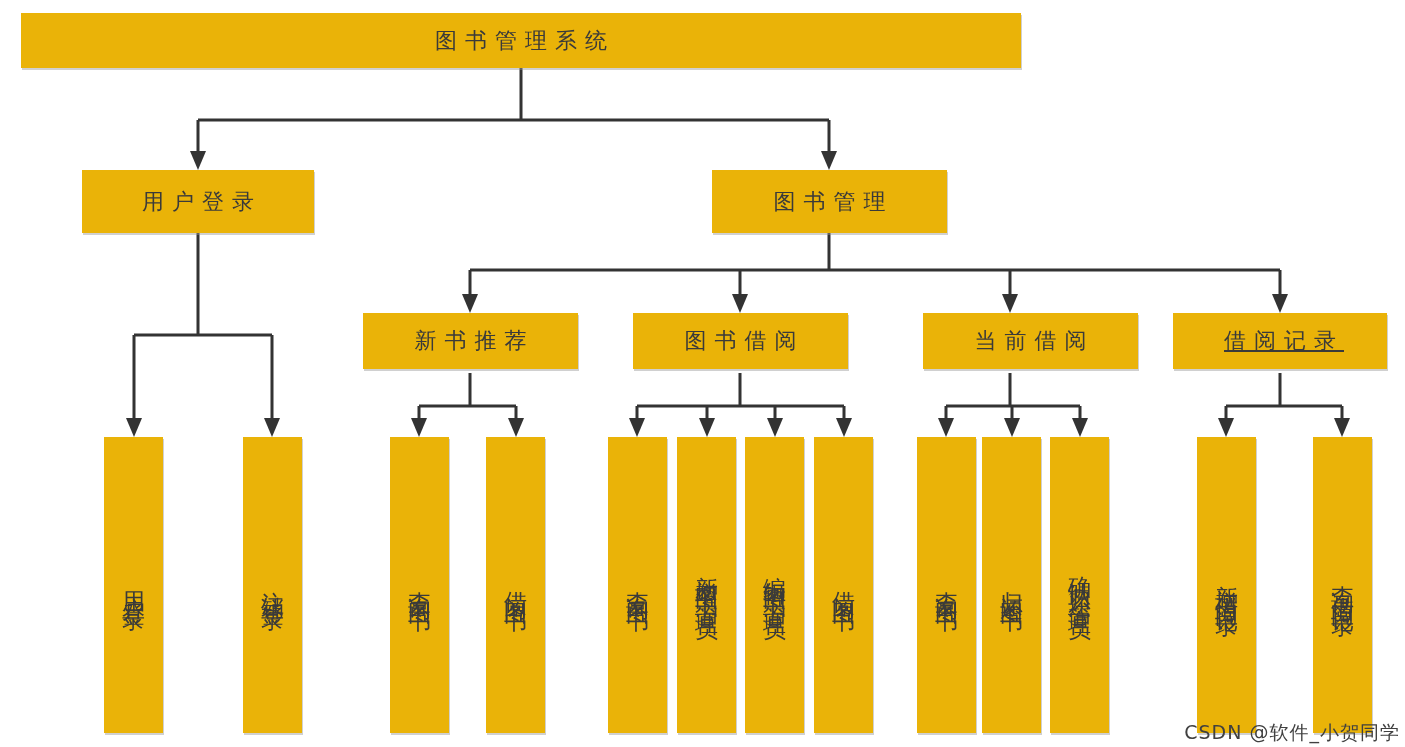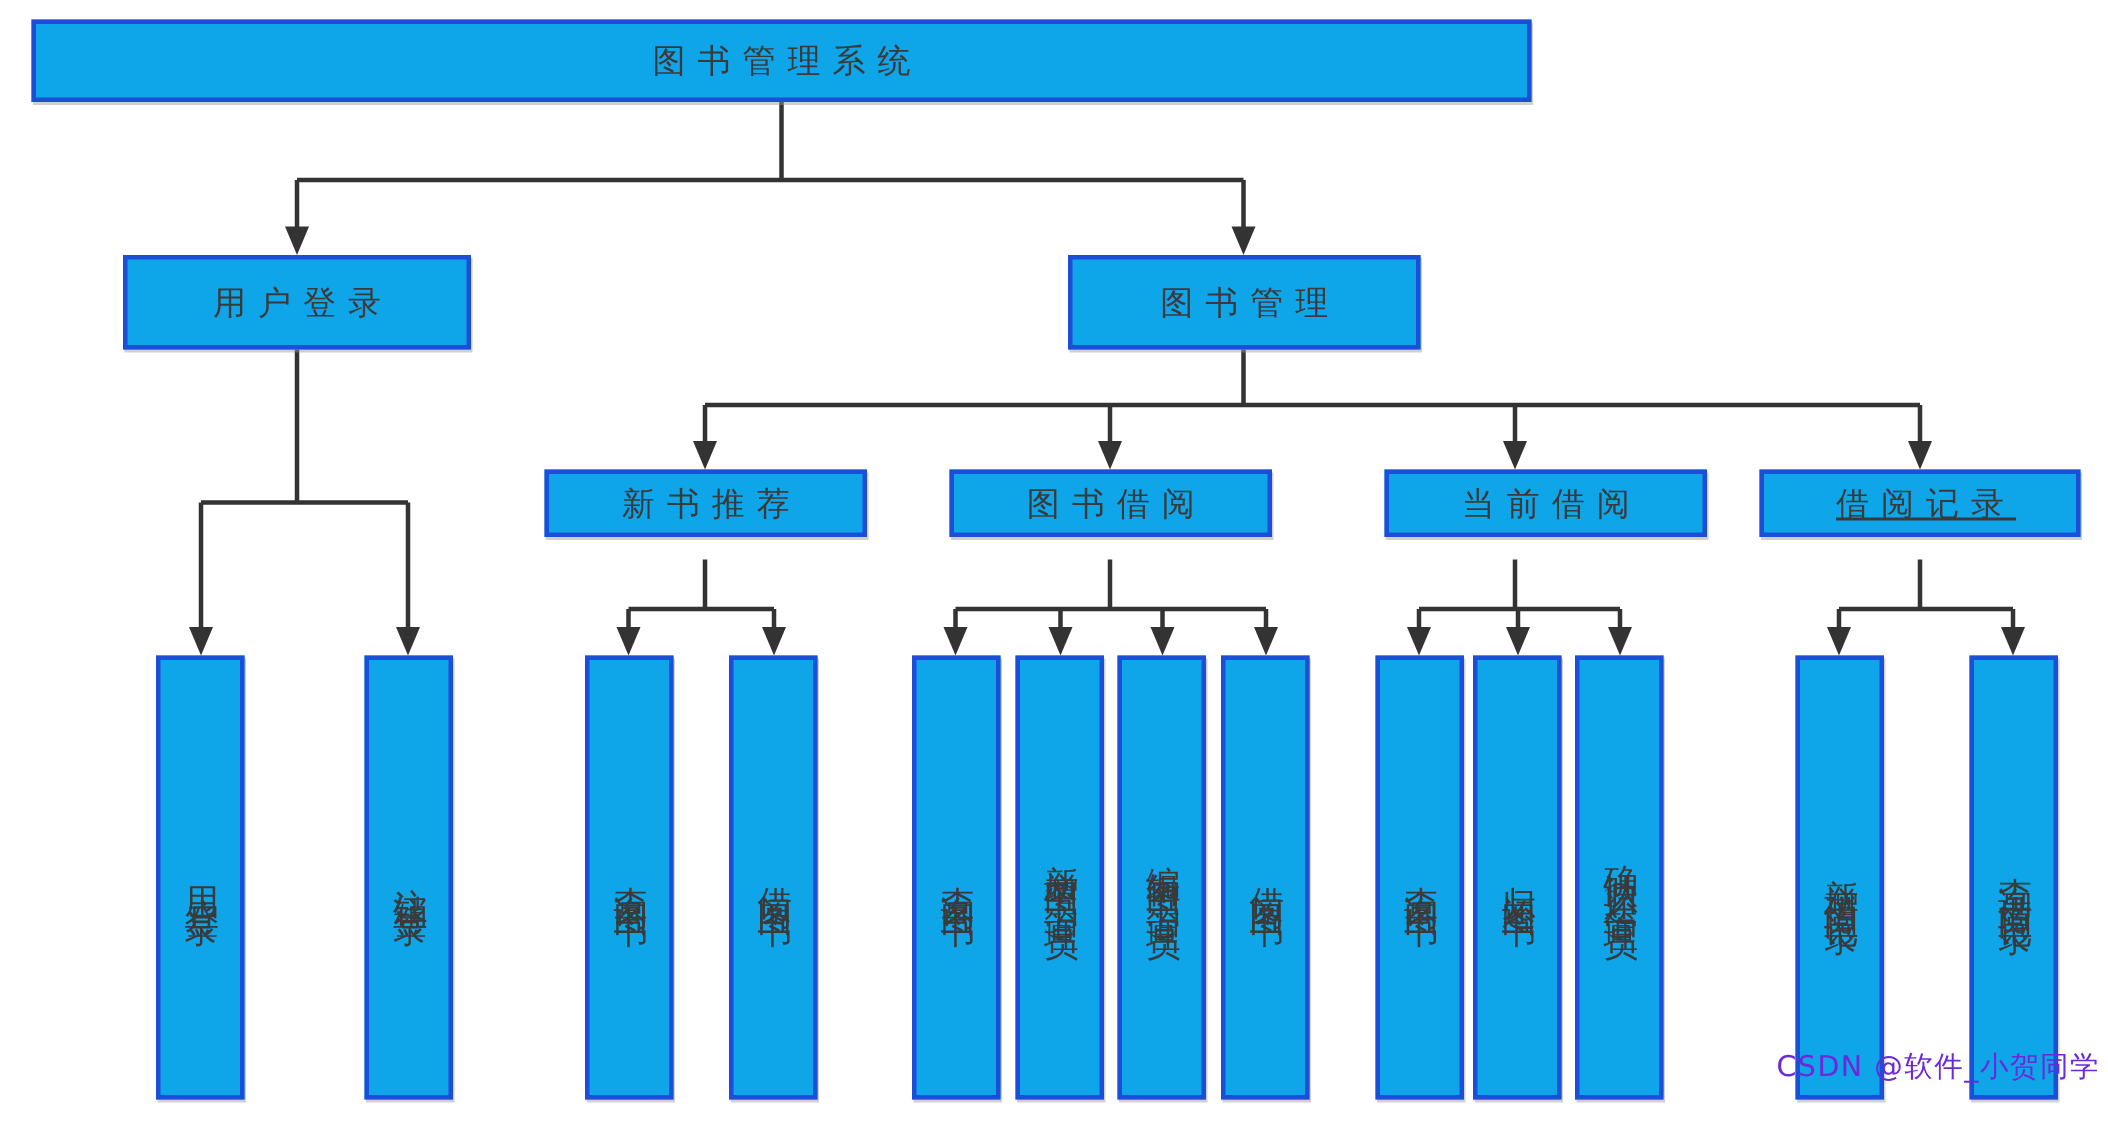--- a/index.html
+++ b/index.html
@@ -17,38 +17,38 @@
   }
   #connectors {
     position: absolute;
     left: 0;
     top: 0;
     pointer-events: none;
   }
   .box {
     position: absolute;
     box-sizing: border-box;
-    background: #0ea5e9;
-    border: 3px solid #1d4ed8;
+    background: #eab308;
+    border: 3px solid #eab308;
     color: #3a3a3a;
     display: flex;
     align-items: center;
     justify-content: center;
     box-shadow: 1px 2px 0 rgba(150,150,150,0.45);
     white-space: nowrap;
   }
   .h {
     font-size: 22px;
     letter-spacing: 8px;
     text-indent: 8px;
   }
   .root-box  { left: 21px;   top: 13px;  width: 1000px; height: 55px; }
   .l2-left   { left: 82px;   top: 170px; width: 232px;  height: 63px; }
   .l2-right  { left: 712px;  top: 170px; width: 235px;  height: 63px; }
-  .mid       { top: 313px; width: 215px; height: 45px; }
+  .mid       { top: 313px; width: 215px; height: 56px; }
   .mid-1 { left: 363px; }
   .mid-2 { left: 633px; }
   .mid-3 { left: 903px; margin-left: 20px; }
   .mid-4 { left: 1173px; width: 214px; text-decoration: underline; }
   .v {
     top: 437px;
     width: 59px;
     height: 296px;
     writing-mode: vertical-rl;
     text-orientation: mixed;
@@ -66,23 +66,23 @@
   .v7  { left: 745px; }
   .v8  { left: 814px; }
   .v9  { left: 917px; }
   .v10 { left: 982px; }
   .v11 { left: 1050px; }
   .v12 { left: 1197px; }
   .v13 { left: 1313px; }
   #watermark {
     position: absolute;
     right: 5px;
-    top: 698px;
+    top: 720px;
     font-size: 19px;
-    color: #6d28d9;
+    color: #404040;
     letter-spacing: 1px;
     z-index: 10;
     pointer-events: none;
   }
 </style>
 </head>
 <body>
 
 <div id="stage">
 

